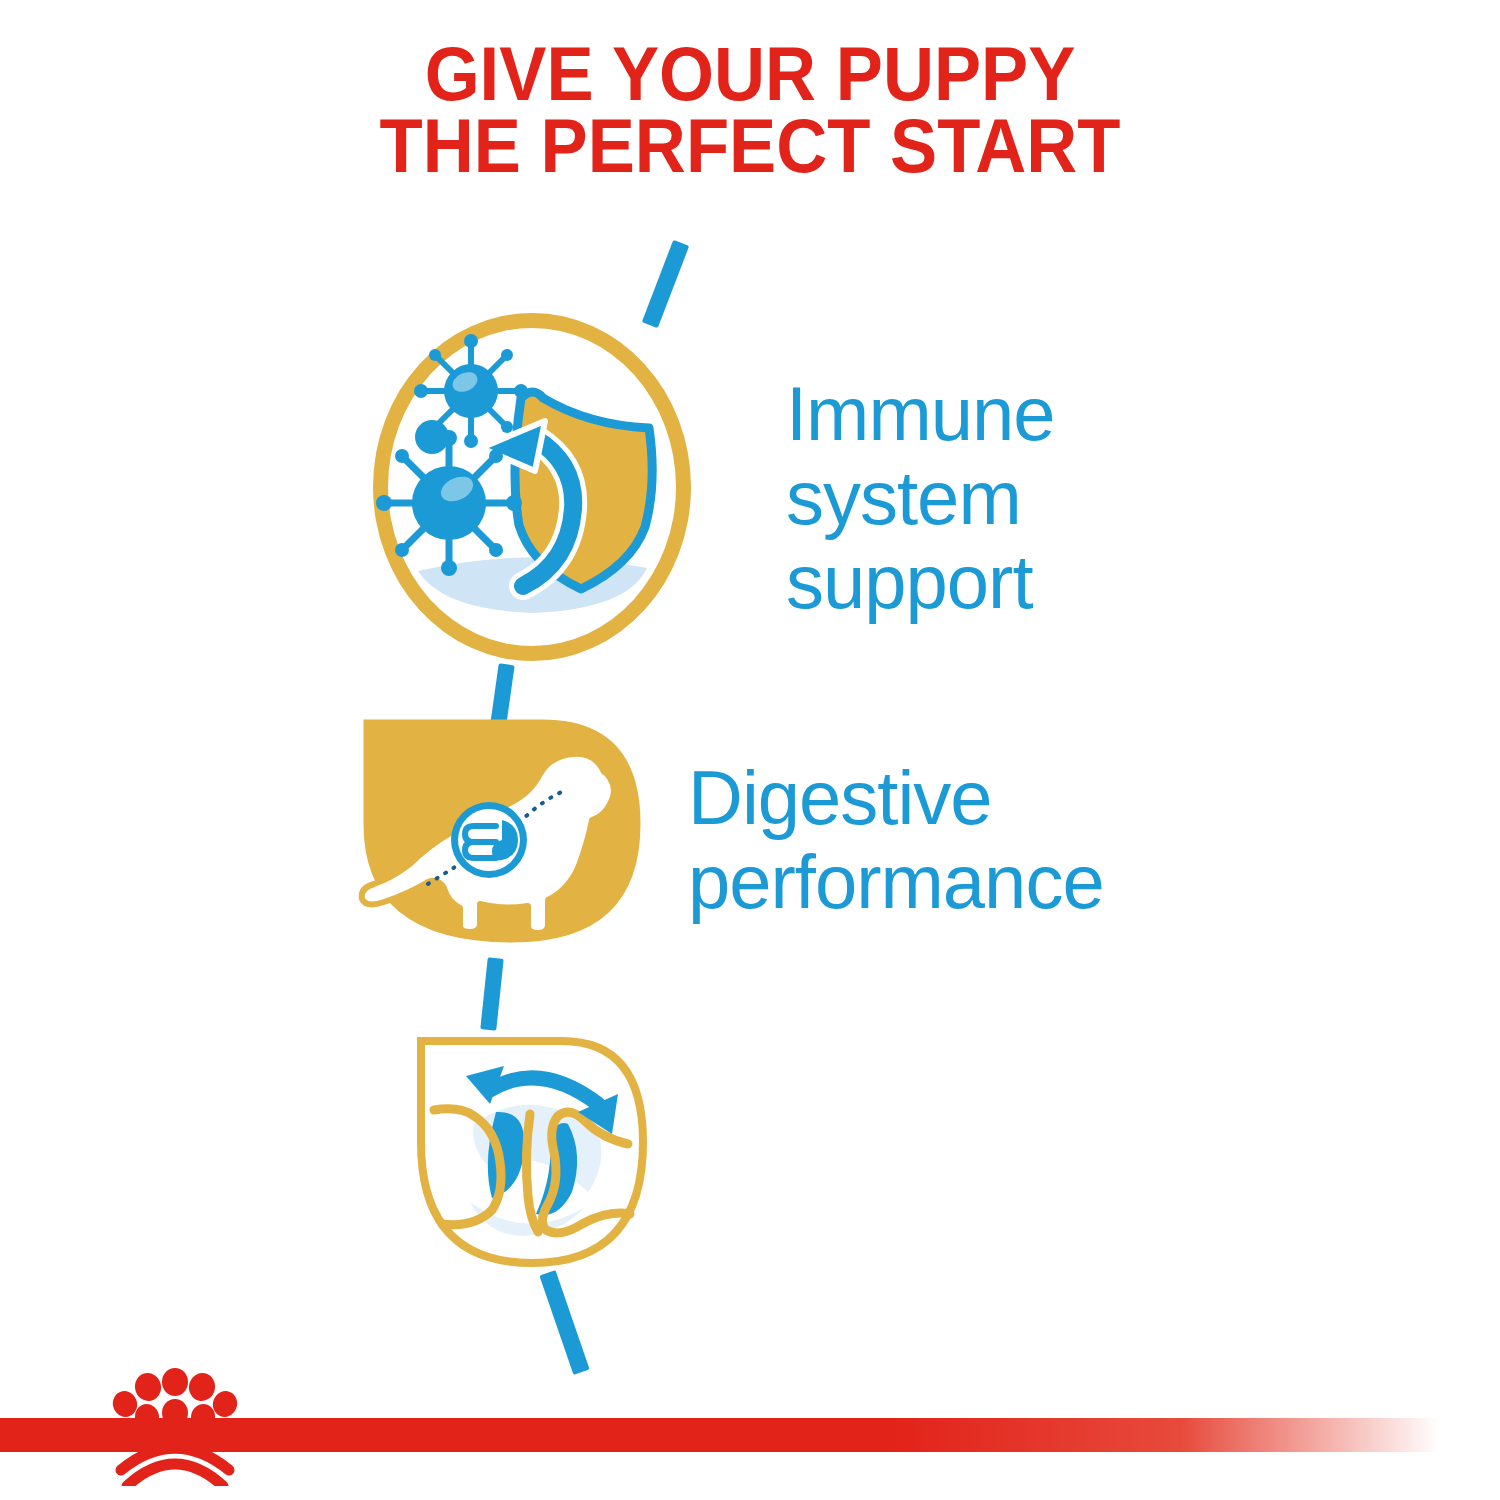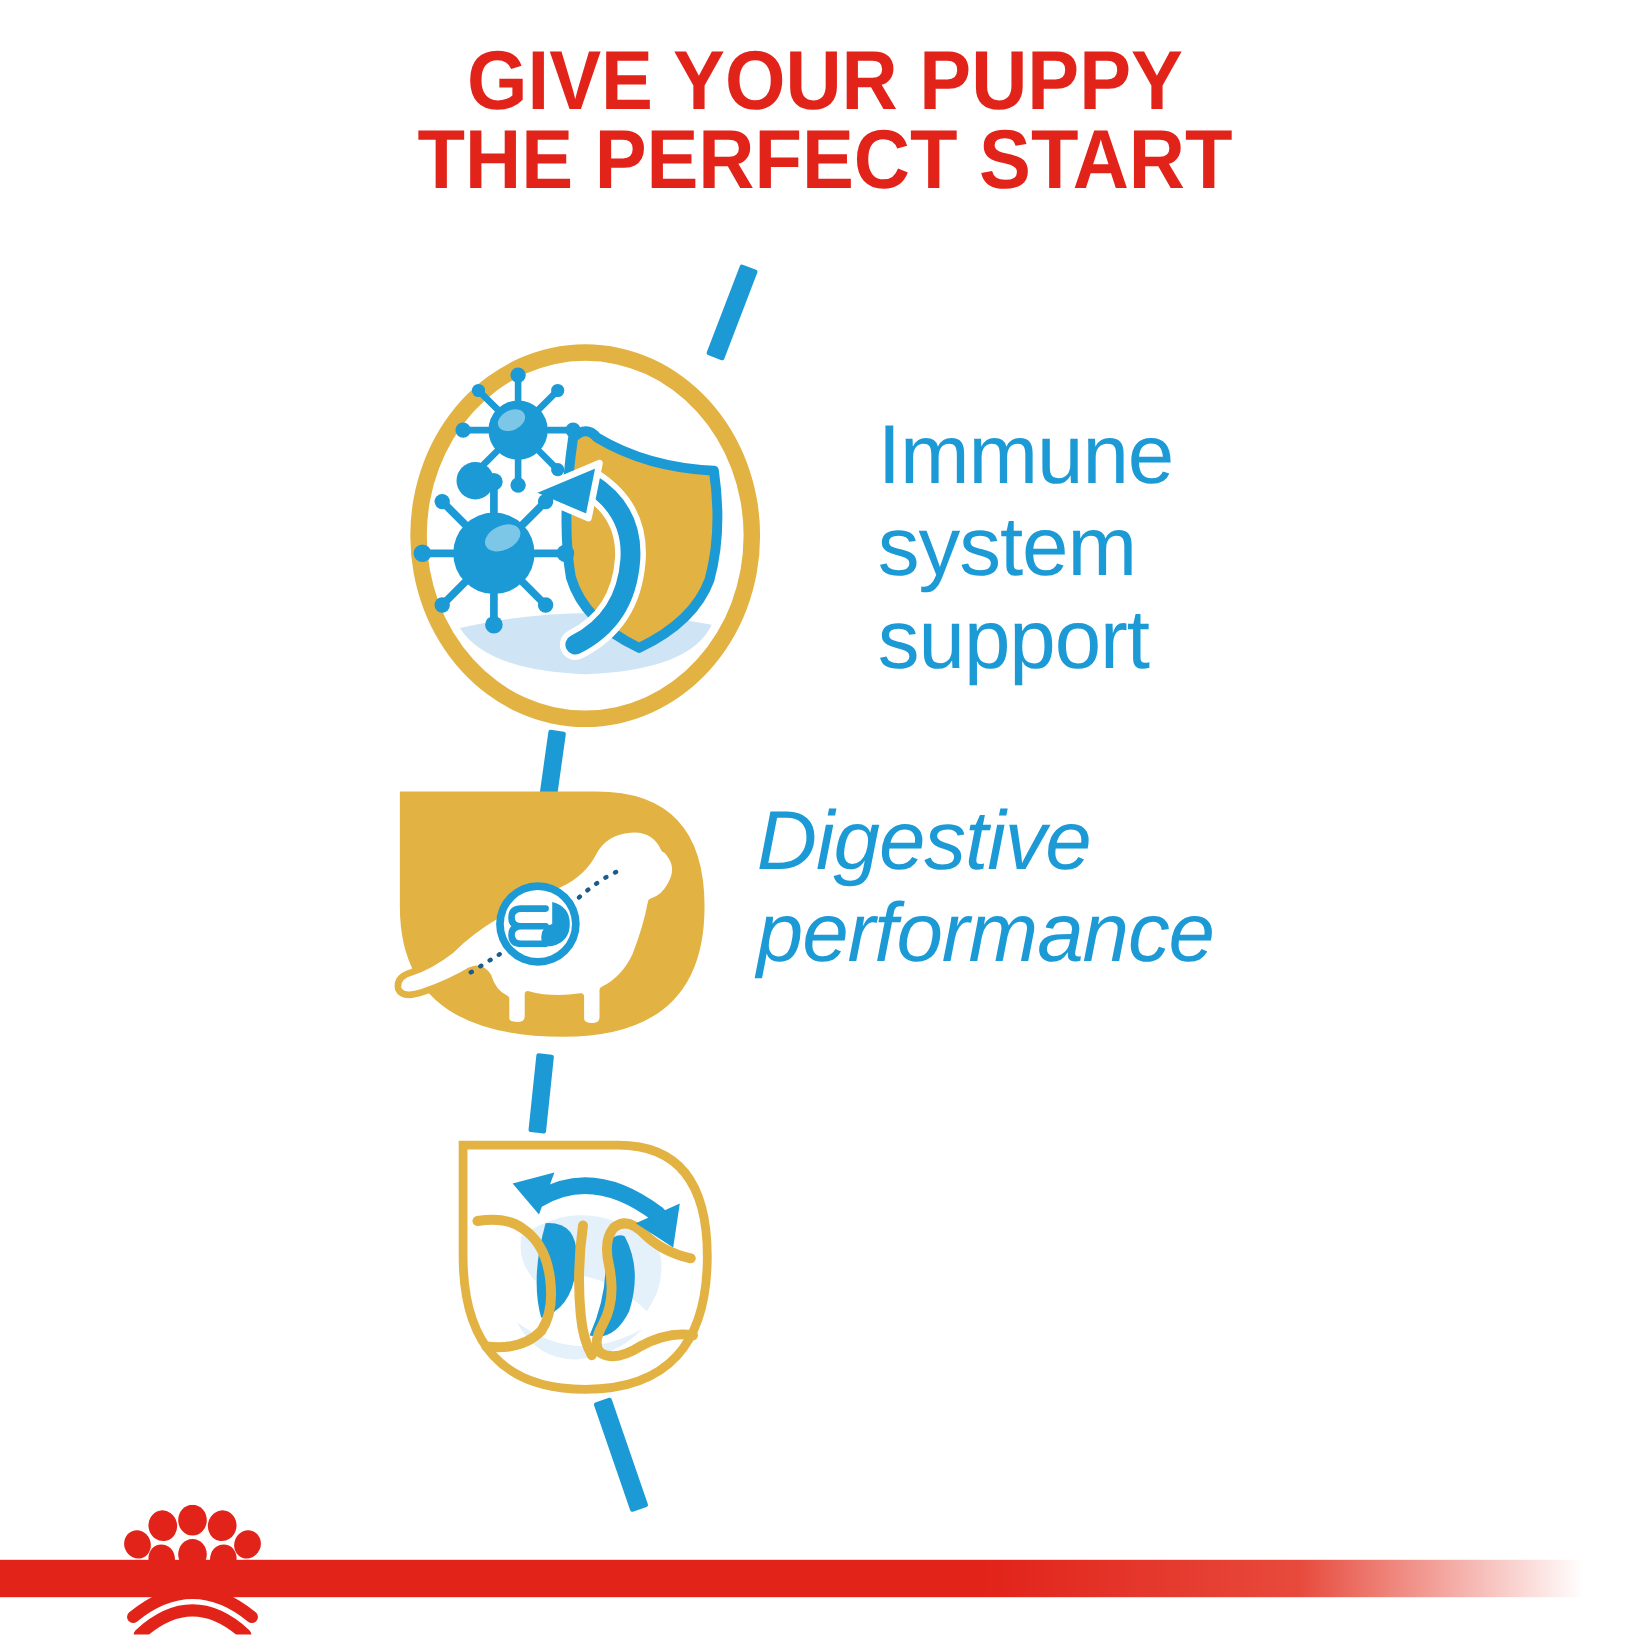--- a/index.html
+++ b/index.html
@@ -141,21 +141,21 @@
       <circle cx="76" cy="125" r="8"></circle>
         <circle cx="141" cy="190" r="8"></circle>
       <circle cx="76" cy="255" r="8"></circle>
         <circle cx="11" cy="190" r="8"></circle>
       <circle cx="123" cy="143" r="7"></circle>
         <circle cx="123" cy="237" r="7"></circle>
       <circle cx="29" cy="237" r="7"></circle>
         <circle cx="29" cy="143" r="7"></circle>
     </g>
   </svg>
-  <div class="row-label" style="left:786px;top:372px;margin-left:12px;">Immune
+  <div class="row-label" style="left:786px;top:372px;">Immune
 system
 support</div>
 
   <svg class="icon2-svg" viewBox="0 0 300 240">
 
     <path d="M14 10 H190 Q286 10 286 112 Q286 228 160 228 Q14 228 14 112 Z" fill="#E2B243"></path>
     <path d="M14 10 H190 Q286 10 286 112 Q286 228 160 228 Q14 228 14 112 Z" fill="none" stroke="#E2B243" stroke-width="5"></path>
 
     <path d="M252 60 Q243 40 221 42 Q198 44 188 62 Q178 82 156 92
              Q126 104 100 120 Q76 134 58 152 Q40 166 22 172
@@ -167,21 +167,21 @@
              Q266 78 258 66 Q254 60 252 60 Z" fill="#ffffff" stroke="#E2B243" stroke-width="6" stroke-linejoin="round"></path>
 
     <path d="M76 172 Q104 154 128 140 Q150 128 168 110 Q190 88 214 78" fill="none" stroke="#1C5C8C" stroke-width="4" stroke-linecap="round" stroke-dasharray="1 9"></path>
 
     <circle cx="137" cy="128" r="38" fill="#1C9AD6"></circle>
     <circle cx="137" cy="128" r="31" fill="#ffffff"></circle>
     <path d="M150 108 Q166 112 166 128 Q166 144 150 148 Q140 150 140 140 Q140 130 150 128" fill="#1C9AD6"></path>
     <path d="M122 114 h22 M122 114 q-9 0 -9 8 q0 8 9 8 h22
              M144 130 h-22 q-9 0 -9 8 q0 8 9 8 h22" fill="none" stroke="#1C9AD6" stroke-width="6" stroke-linecap="round"></path>
   </svg>
-  <div class="row-label" style="left:688px;top:723px;font-style:italic;">Digestive
+  <div class="row-label" style="left:688px;top:756px;">Digestive
 performance</div>
 
   <svg class="icon3-svg" viewBox="0 0 240 240">
 
     <path d="M9 9 H150 Q231 9 231 110 Q231 231 120 231 Q9 231 9 110 Z" fill="none" stroke="#E2B243" stroke-width="8"></path>
 
     <path d="M62 92 Q120 50 186 100 Q196 132 176 160 Q128 114 74 132 Q58 114 62 92 Z" fill="#E4F0FA"></path>
     <path d="M58 170 Q112 210 172 176 Q150 200 112 204 Q76 204 58 170 Z" fill="#E4F0FA"></path>
 
     <path d="M84 80 Q116 78 112 120 Q108 158 80 166 Q70 130 84 80 Z" fill="#1C9AD6"></path>

